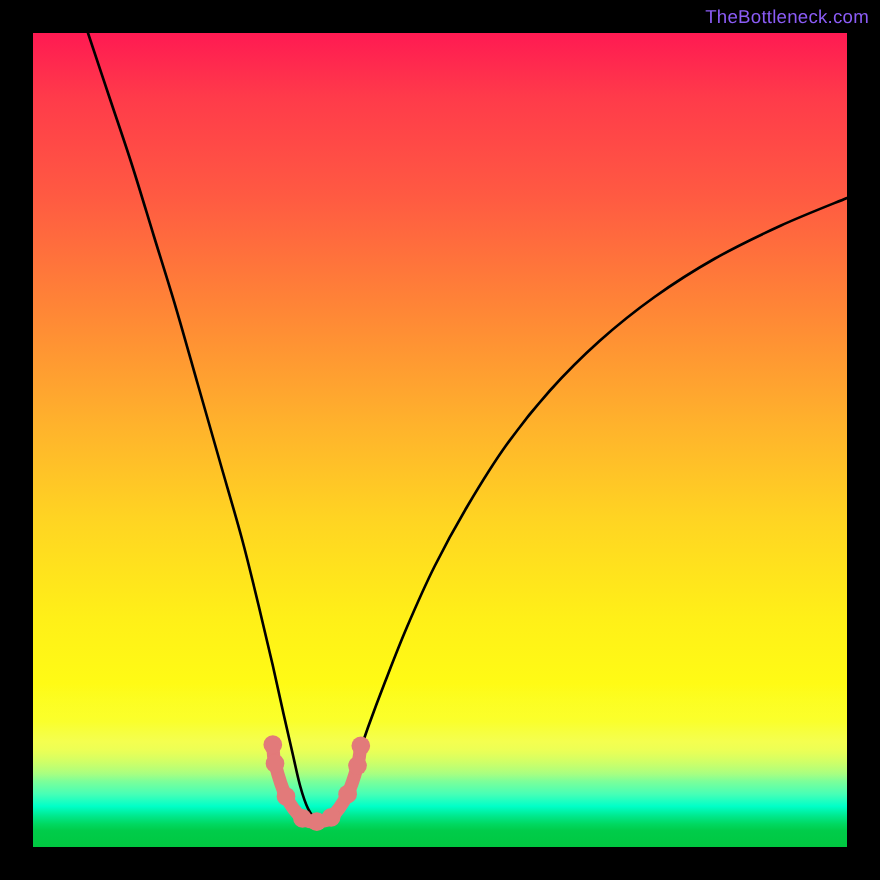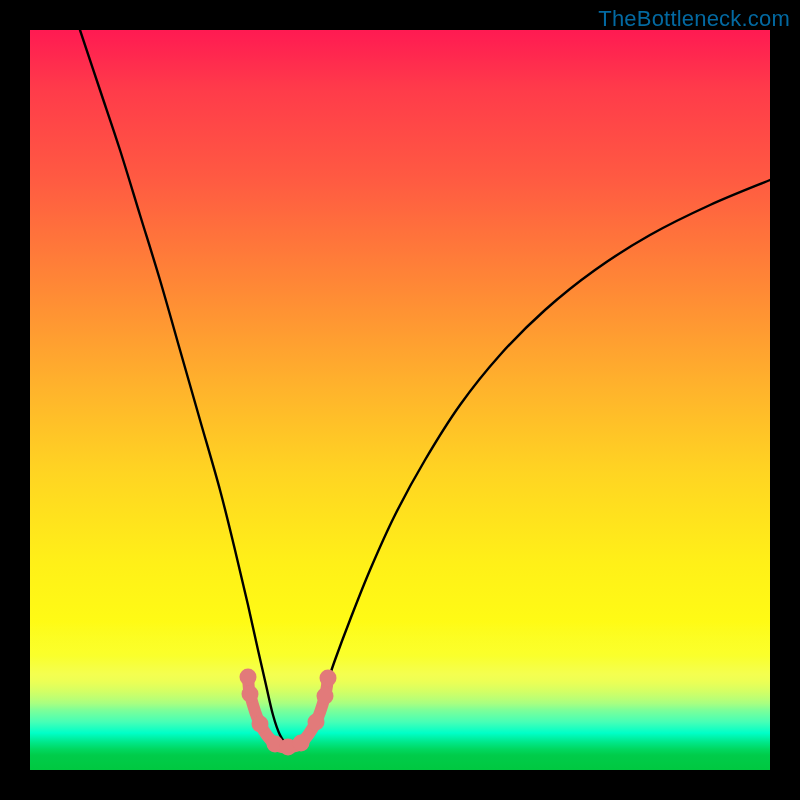--- a/index.html
+++ b/index.html
@@ -62,22 +62,22 @@
       rgba(255,255,30,0) 0%,
       rgba(255,255,40,0.55) 40%,
       rgba(255,255,80,0.65) 60%,
       rgba(255,255,40,0) 100%
     );
   }
   .watermark {
     position: absolute;
     top: 6px;
     right: 10px;
-    color: #0369a1;
-    font-size: 22px;
+    color: #8b5cf6;
+    font-size: 17px;
     font-weight: 500;
     letter-spacing: 0.2px;
     user-select: none;
   }
   svg.curves {
     position: absolute;
     inset: 0;
   }
 </style>
 </head>

